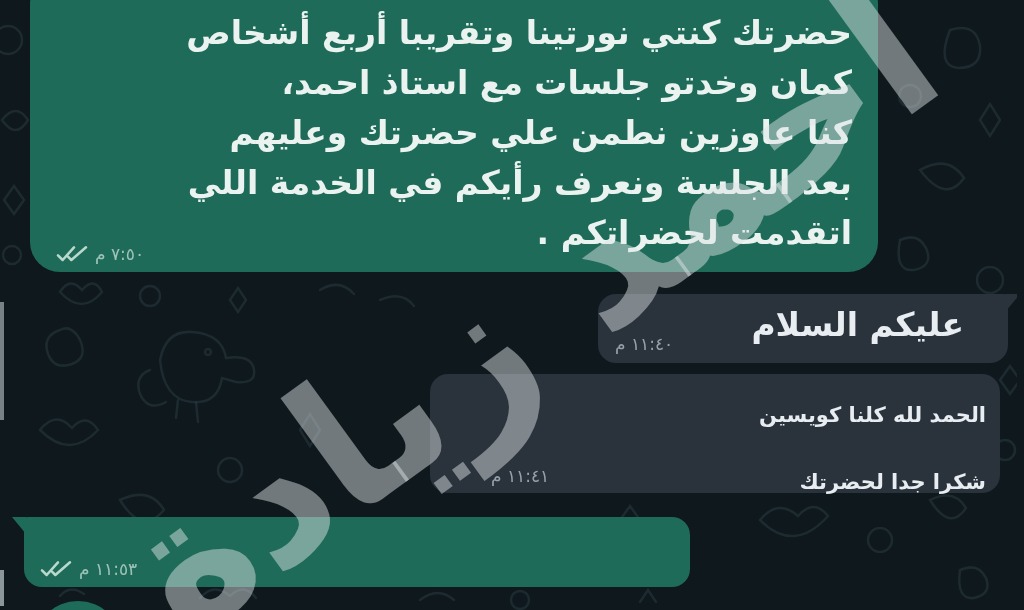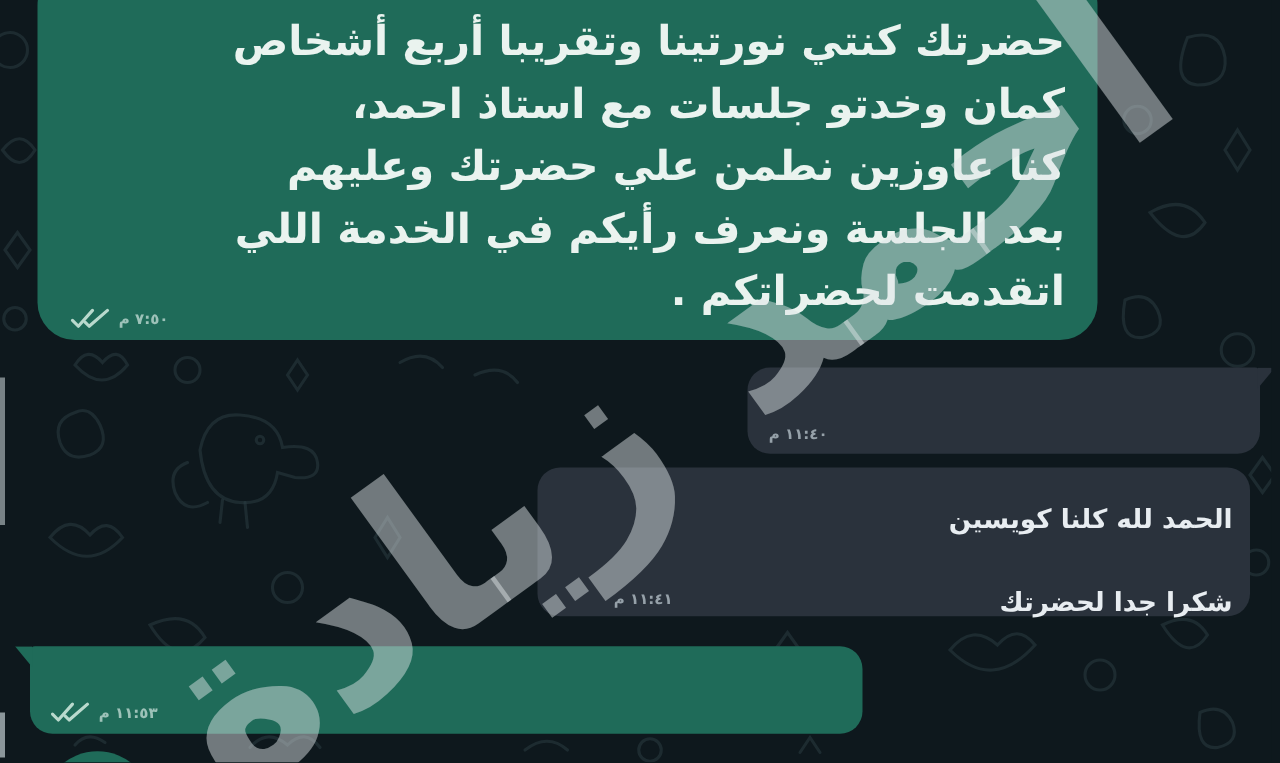--- a/index.html
+++ b/index.html
@@ -15,21 +15,21 @@
   .msg .txt{
     direction:rtl;text-align:right;white-space:pre-line;
     color:#eaf3ef;font-weight:bold;
   }
   .in .txt{color:#e8edf1;}
   .meta{
     position:absolute;display:flex;align-items:center;gap:7px;
     direction:ltr;z-index:11;
   }
   .meta .time{
-    direction:rtl;font-size:12px;font-weight:bold;
+    direction:rtl;font-size:17px;font-weight:normal;
     color:rgba(235,248,243,0.62);letter-spacing:.5px;text-align:center;
   }
   .in .meta .time{color:#96a1a9;}
   .ticks{color:#b9d9cd;flex:0 0 auto;}
   .tail{position:absolute;width:14px;height:17px;top:0;z-index:10;}
   .tail.right{right:-12px;background:#2a323c;clip-path:polygon(0 0,100% 0,0 100%);}
   .tail.left{left:-12px;background:#1f6b59;clip-path:polygon(0 0,100% 0,100% 100%);}
   #m1{left:30px;top:-26px;width:848px;height:298px;border-radius:30px;}
   #m1 .txt{padding:34px 26px 0 20px;font-size:33px;line-height:50px;}
   #m1 .meta{left:26px;bottom:8px;}
@@ -120,20 +120,21 @@
       <svg class="ticks" width="32" height="18" viewBox="0 0 24 13" fill="none" stroke="currentColor" stroke-width="1.9" stroke-linecap="round" stroke-linejoin="round">
         <path d="M1.5 7.5 L5 11 L13.5 1.5"></path>
         <path d="M9 8.5 L11.5 11 L22.5 1.5"></path>
       </svg>
       <span class="time">٧:٥٠ م</span>
     </div>
   </div>
 
   <div class="msg in" id="m2">
     <span class="tail right"></span>
+    <div class="txt">عليكم السلام</div>
     <div class="meta">
       <span class="time">١١:٤٠ م</span>
     </div>
   </div>
 
   <div class="msg in" id="m3">
     <div class="txt">الحمد لله كلنا كويسين
 شكرا جدا لحضرتك</div>
     <div class="meta">
       <span class="time">١١:٤١ م</span>

